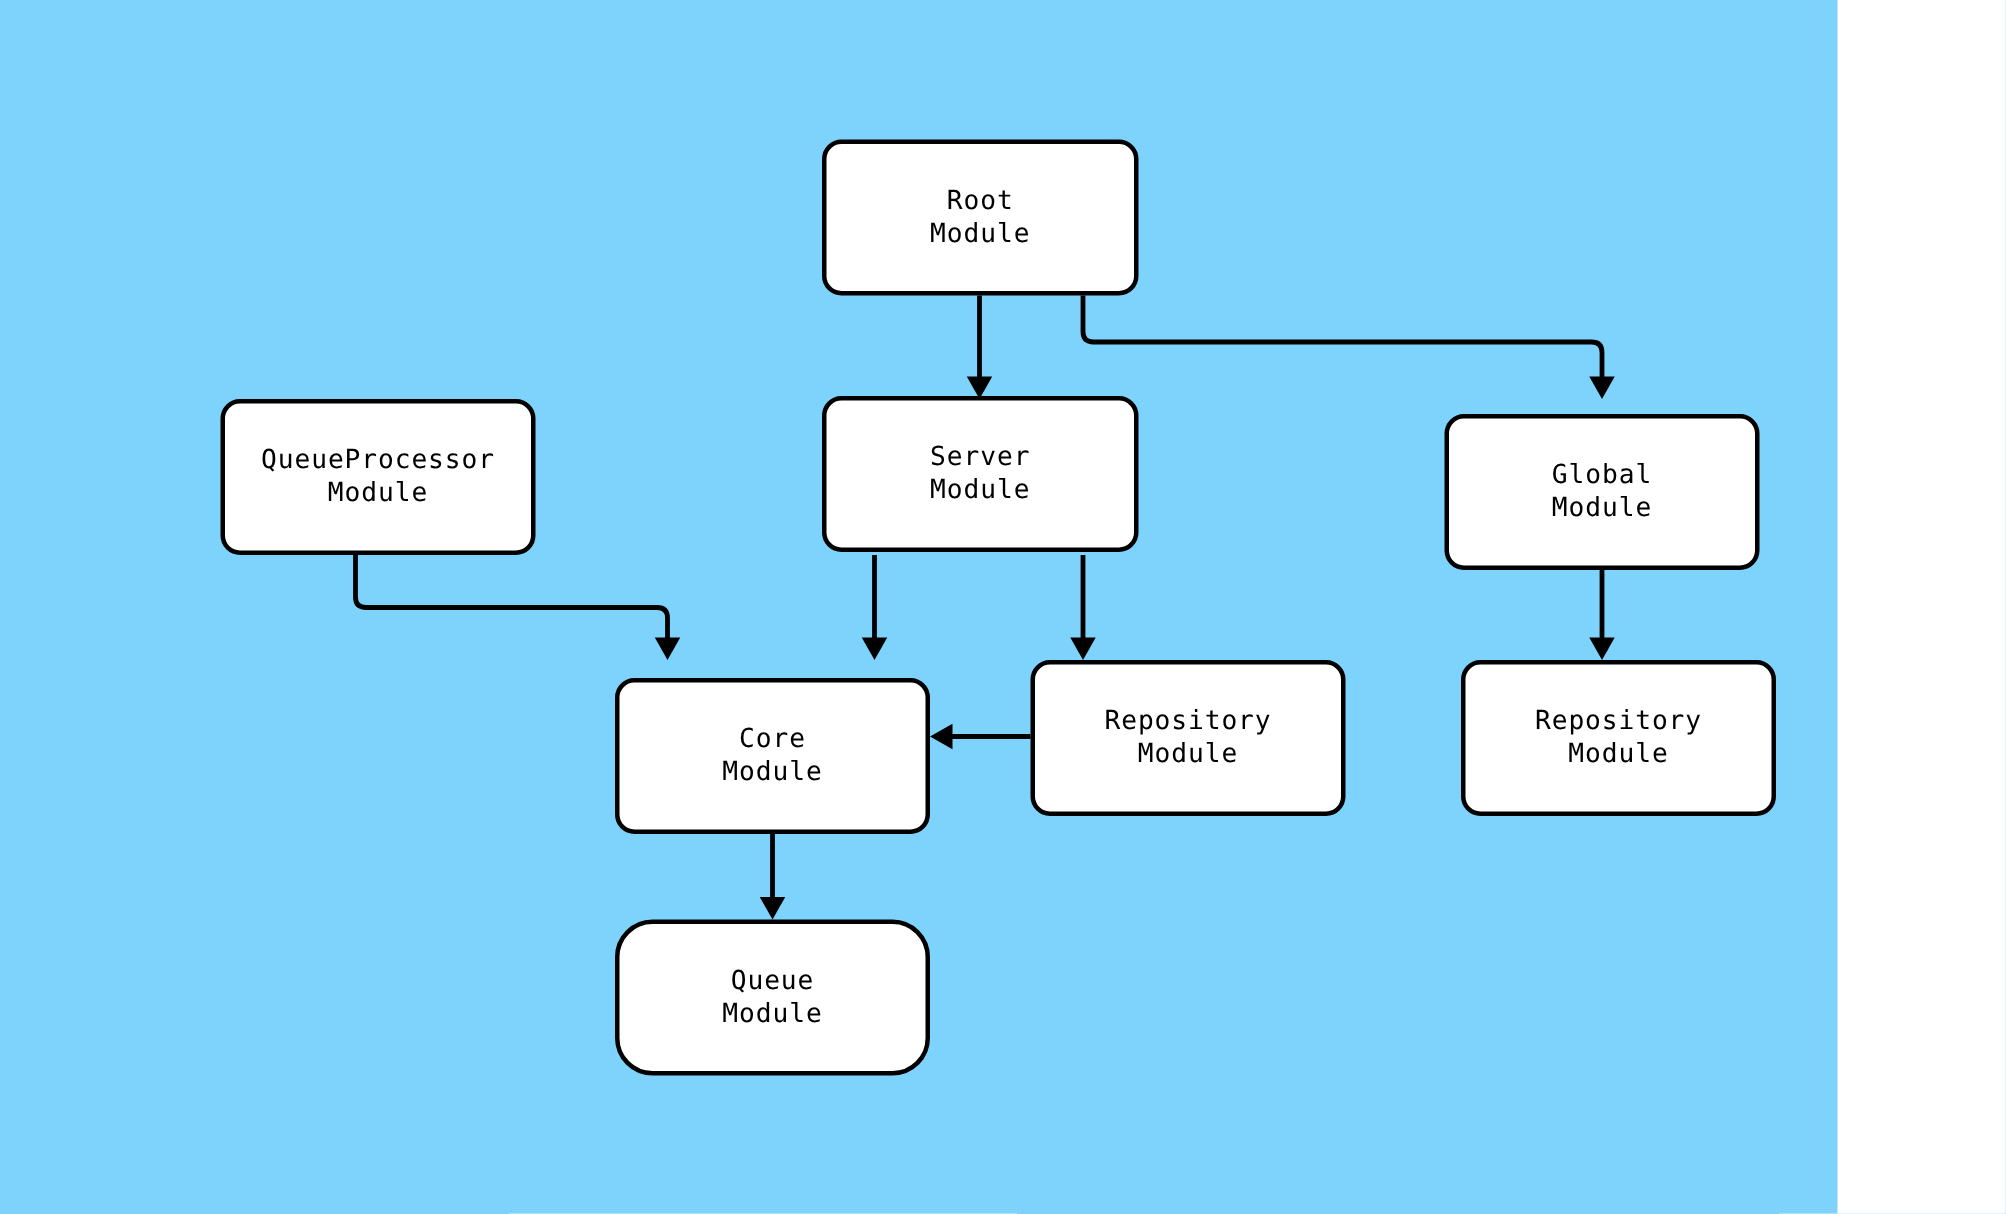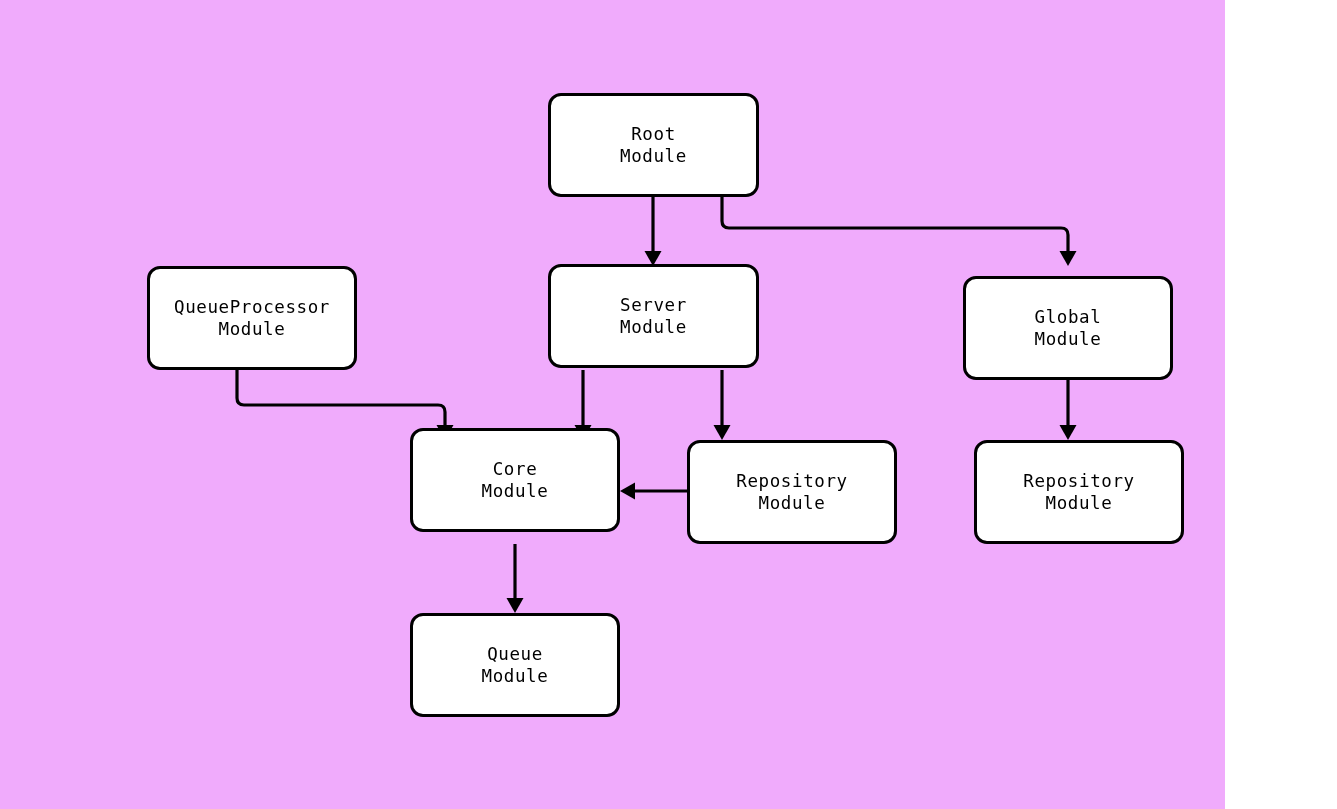--- a/index.html
+++ b/index.html
@@ -10,21 +10,21 @@
   body {
     width: 1337px;
     height: 809px;
     font-family: "DejaVu Sans Mono", "Liberation Mono", monospace;
     overflow: hidden;
   }
   #diagram-root {
     position: relative;
     width: 1225px;
     height: 809px;
-    background: #f0abfc;
+    background: #7dd3fc;
   }
   #edge-layer {
     position: absolute;
     left: 0;
     top: 0;
     width: 1337px;
     height: 809px;
   }
   .node {
     position: absolute;
@@ -95,29 +95,29 @@
       <div class="node-line">Module</div>
     </div>
     <div class="node" style="left: 548px; top: 252px; width: 211px; height: 104px; margin-top: 12px;">
       <div class="node-line">Server</div>
       <div class="node-line">Module</div>
     </div>
     <div class="node" style="left: 963px; top: 276px; width: 210px; height: 104px;">
       <div class="node-line">Global</div>
       <div class="node-line">Module</div>
     </div>
-    <div class="node" style="left: 410px; top: 428px; width: 210px; height: 104px;">
+    <div class="node" style="left: 410px; top: 452px; width: 210px; height: 104px;">
       <div class="node-line">Core</div>
       <div class="node-line">Module</div>
     </div>
     <div class="node" style="left: 687px; top: 440px; width: 210px; height: 104px;">
       <div class="node-line">Repository</div>
       <div class="node-line">Module</div>
     </div>
     <div class="node" style="left: 963px; top: 440px; width: 210px; height: 104px; margin-left: 11px;">
       <div class="node-line">Repository</div>
       <div class="node-line">Module</div>
     </div>
-    <div class="node" style="left: 410px; top: 613px; width: 210px; height: 104px;">
+    <div class="node" style="left: 410px; top: 613px; width: 210px; height: 104px; border-radius: 25px;">
       <div class="node-line">Queue</div>
       <div class="node-line">Module</div>
     </div>
   </div>
 
 </body></html>

